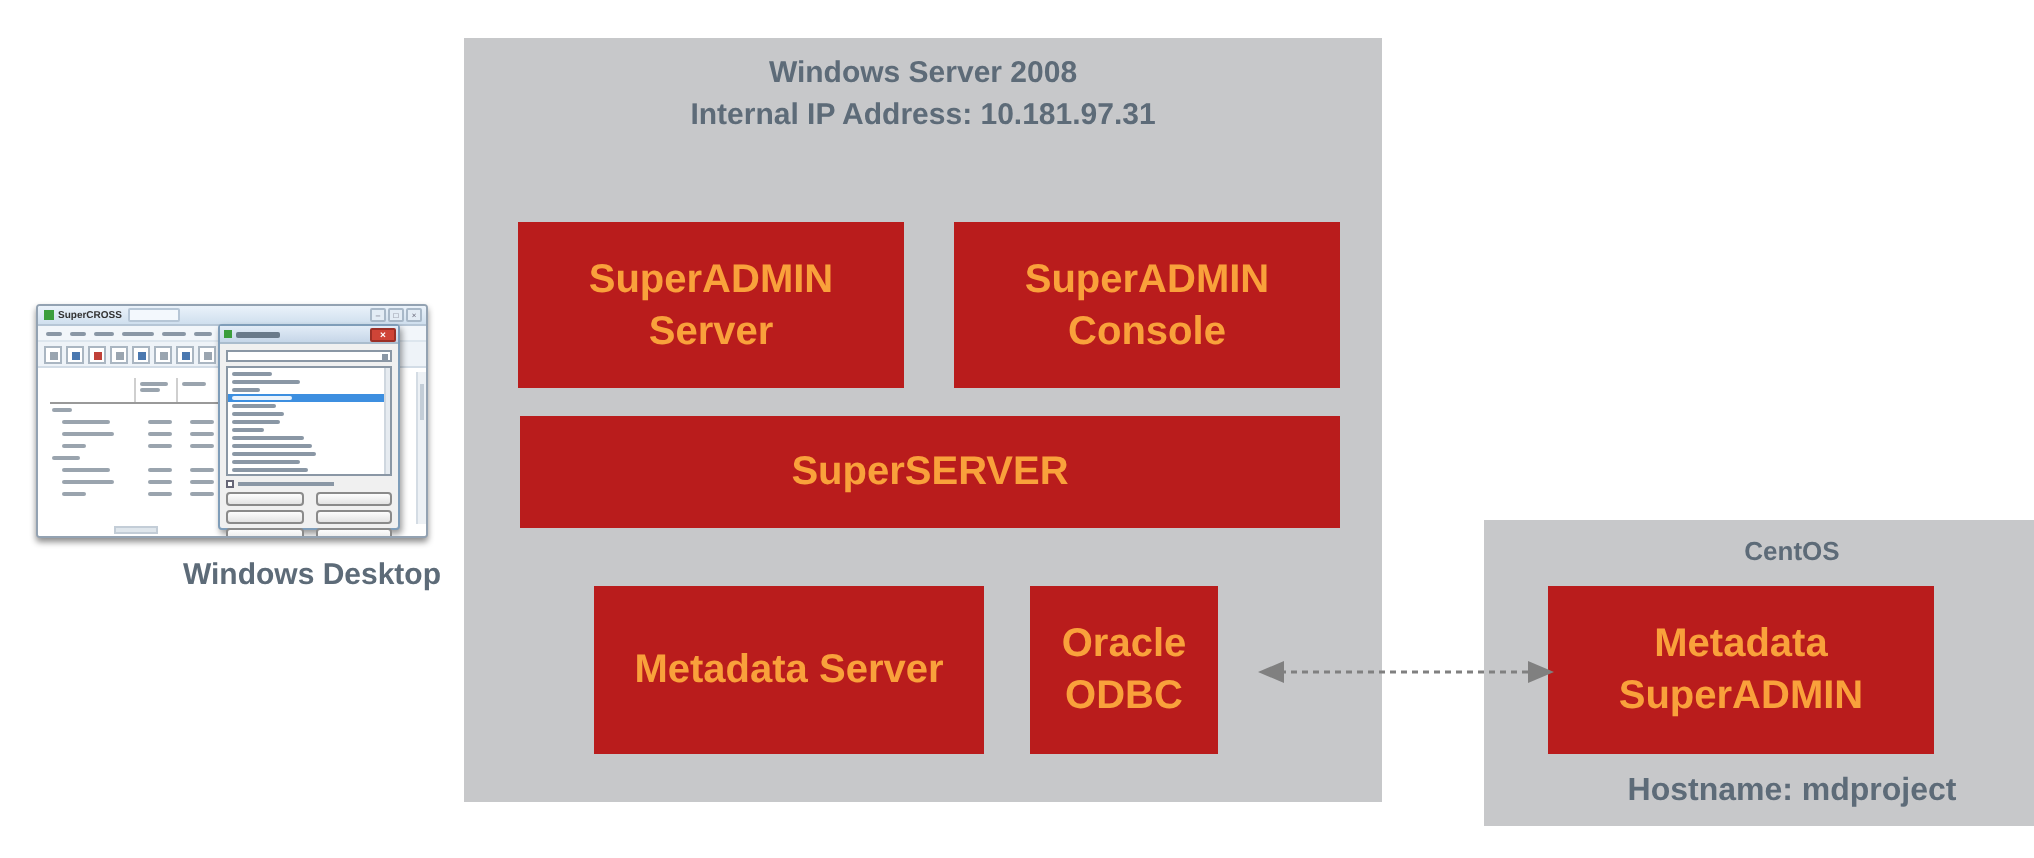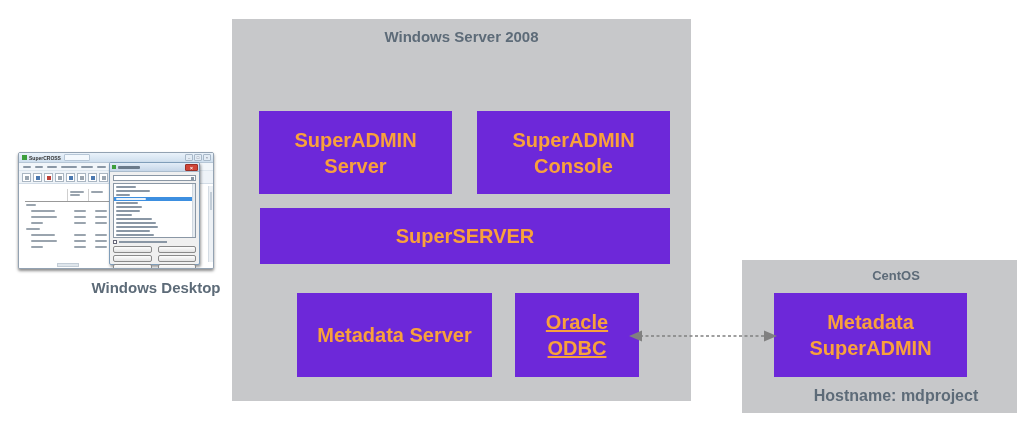--- a/index.html
+++ b/index.html
@@ -9,28 +9,28 @@
   
   .gray-box { position:absolute; background:#c7c8ca;padding-left:12px; }
   .win-box  { left:232px; top:19px; width:459px; height:382px; }
   .centos-box { left:742px; top:260px; width:308px; height:153px; }
 
   .slate { color:#5d6b78; font-weight:bold; }
   .hdr { position:absolute; left:0; right:0; top:7px; text-align:center;
          font-size:15px; line-height:21px; }
   .hdr div { white-space:nowrap; }
 
-  .inner-box { position:absolute; background:#6d28d9; display:flex;
+  .inner-box { position:absolute; background:#b91c1c; display:flex;
                align-items:center; justify-content:center; text-align:center;
                color:#f9a13b; font-weight:bold; font-size:20px; line-height:26px; }
   .b-sas { left:27px;  top:92px;  width:193px; height:83px; }
   .b-sac { left:245px; top:92px;  width:193px; height:83px; }
   .b-ss  { left:28px;  top:189px; width:410px; height:56px; }
   .b-ms  { left:65px;  top:274px; width:195px; height:84px; }
-  .b-odbc{ left:283px; top:274px; width:124px; height:84px; padding:0 8px;text-decoration:underline; }
+  .b-odbc{ left:283px; top:274px; width:94px; height:84px; padding:0 8px; }
   .b-mr  { left:32px;  top:33px;  width:193px; height:84px; padding:0 10px; }
 
   .centos-title { position:absolute; left:0; right:0; top:8px; text-align:center; font-size:13px; }
   .centos-host  { position:absolute; left:0; right:0; bottom:8px; text-align:center; font-size:16px; }
 
   .arrow-wrap { position:absolute; left:629px; top:326px; width:148px; height:20px; }
 
   
   .client { position:absolute; left:14px; top:150px; width:204px; height:175px; }
   .mini-window { position:absolute; left:4px; top:2px; width:196px; height:117px;
@@ -364,20 +364,21 @@
     </div>
 
     <div class="caption slate">
       <div>Windows Desktop</div>
     </div>
   </div>
 
   <div class="gray-box win-box">
     <div class="hdr slate">
       <div>Windows Server 2008</div>
+      <div>Internal IP Address: 10.181.97.31</div>
     </div>
     <div class="inner-box b-sas">
       <span style="max-width:150px">SuperADMIN Server</span>
     </div>
     <div class="inner-box b-ss">
       <span>SuperSERVER</span>
     </div>
     <div class="inner-box b-sac">
       <span style="max-width:150px">SuperADMIN Console</span>
     </div>

